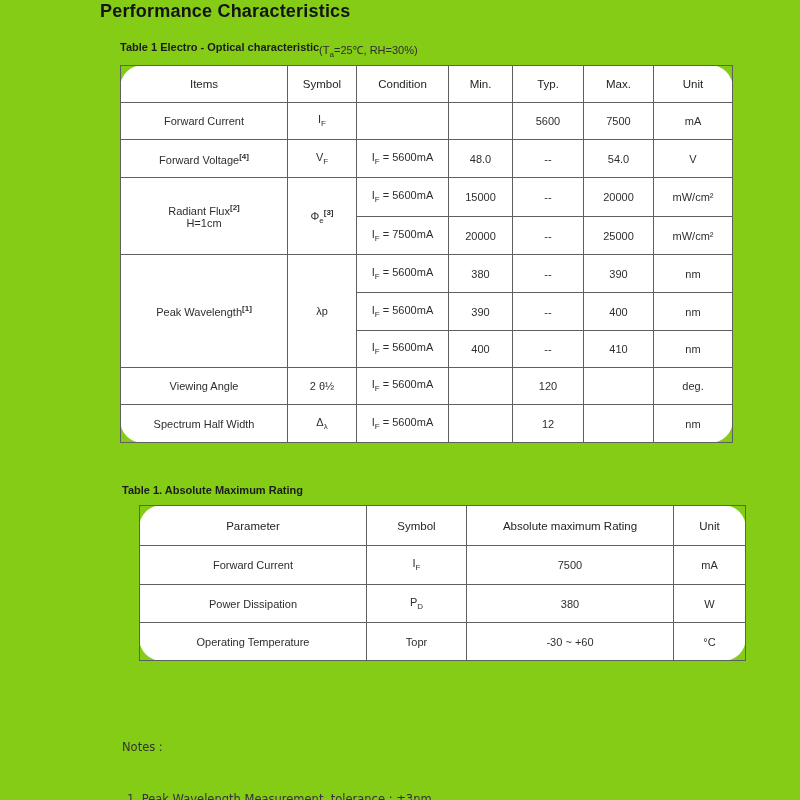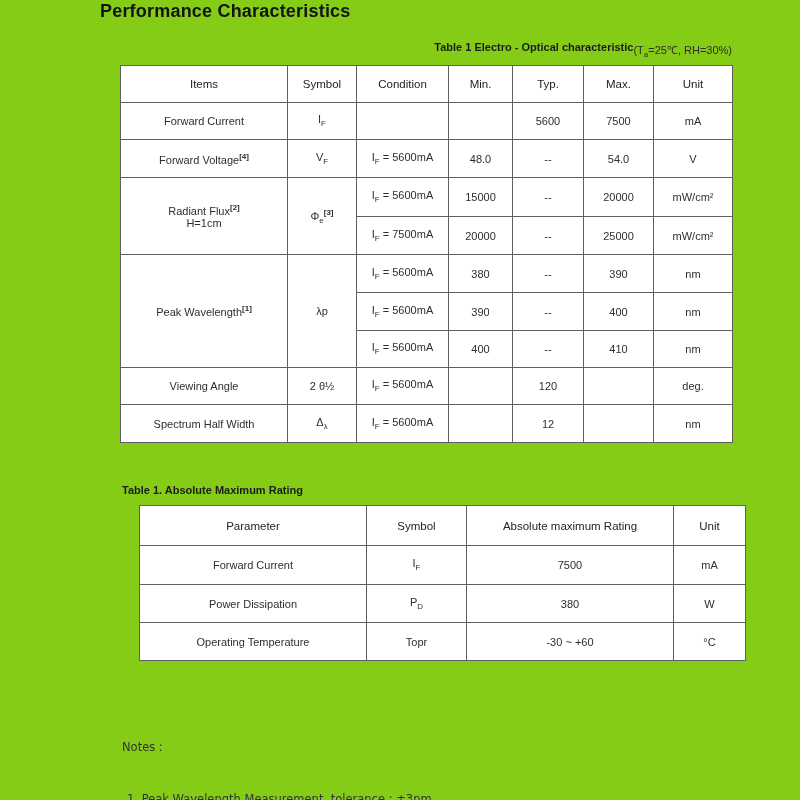--- a/index.html
+++ b/index.html
@@ -6,25 +6,25 @@
   .page {
     position:relative; width:800px; height:800px; background:#84cc16;
     font-family:"Liberation Sans", sans-serif; color:#2e2e2e; overflow:hidden;
   }
   .page-title {
     position:absolute; left:100px; top:1px; margin:0;
     font-size:18px; font-weight:bold; color:#141414; letter-spacing:0.2px;
   }
   .t1-caption-row {
     position:absolute; left:120px; top:36px; width:612px;
-    display:flex; justify-content:flex-end; align-items:flex-end;
+    display:flex; justify-content:flex-start; align-items:flex-end;
   }
   .tbl-caption { font-size:11px; font-weight:bold; color:#1c1c1c; }
   .env-note { font-size:11px; color:#2e2e2e; font-weight:normal; position:relative; top:6px; }
-  table { position:absolute; border-collapse:collapse; table-layout:fixed; background:#fff; }
+  table { position:absolute; border-collapse:collapse; table-layout:fixed; background:#fff;border-radius:23px; }
   td {
     border:1px solid #5f5f5f; text-align:center; vertical-align:middle;
     font-size:11px; padding:0 2px; color:#2e2e2e; overflow:hidden;
   }
   .hdr td { font-size:11.5px; color:#242424; }
   .t1 { left:120px; top:65px; width:612px; }
   .t2 { left:139px; top:505px; width:606px; }
   .t2-caption { position:absolute; left:122px; top:484px; }
   sub { font-size:8px; }
   sup { font-size:8px; font-weight:bold; }

